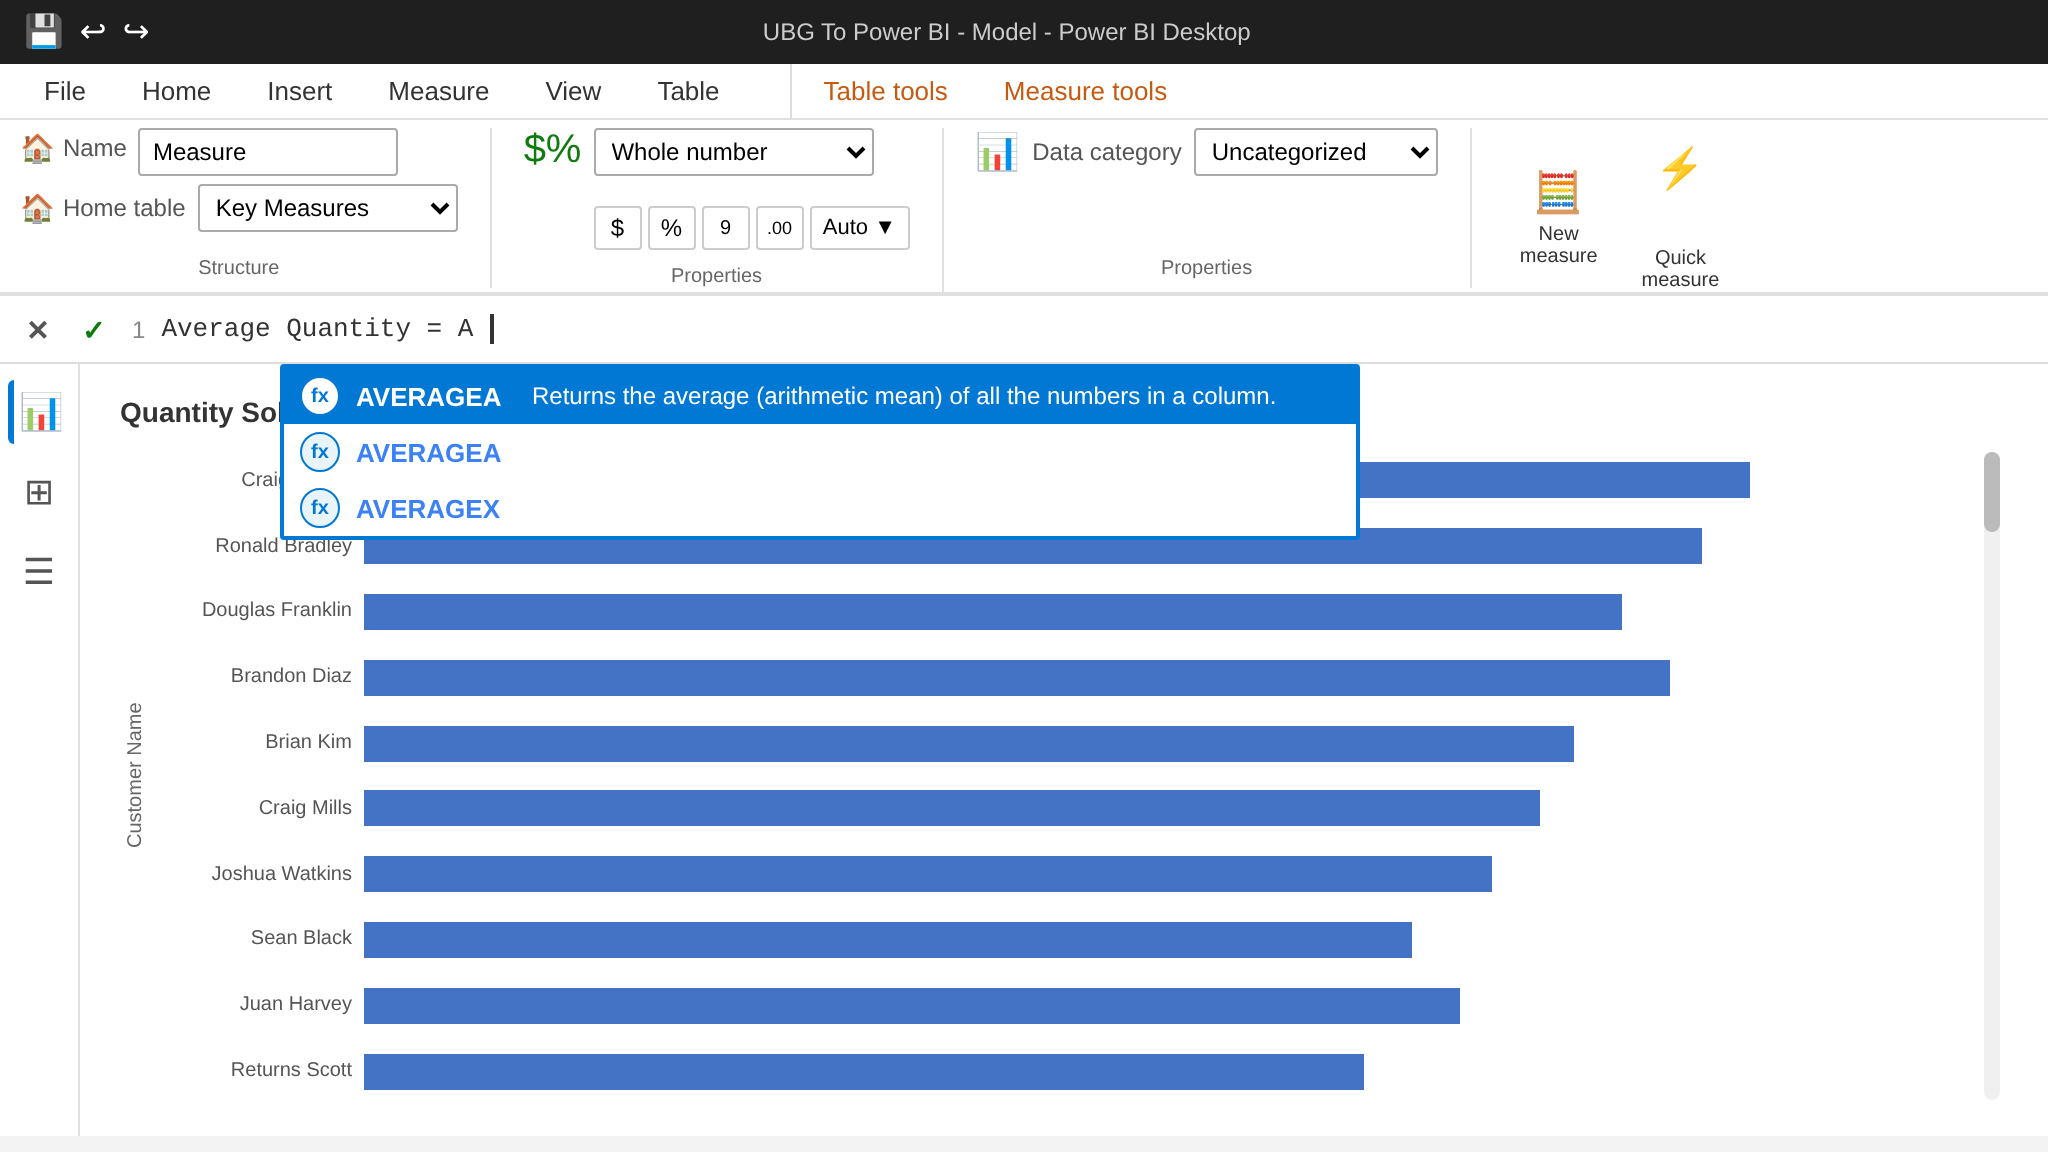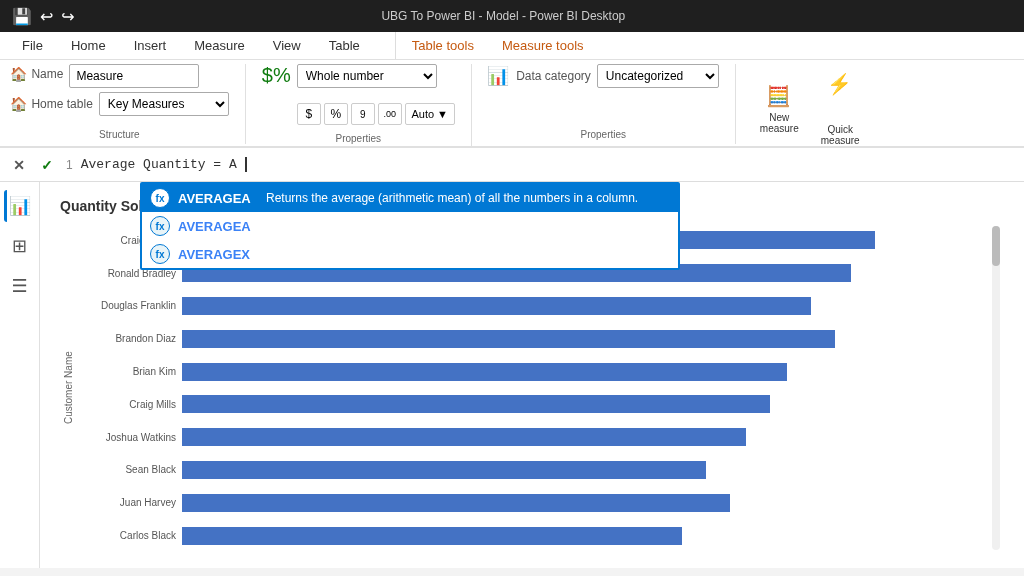--- a/index.html
+++ b/index.html
@@ -479,21 +479,21 @@
               <div class="bar-fill" style="width: 65%;"></div>
             </div>
           </div>
           <div class="bar-row">
             <div class="bar-label">Juan Harvey</div>
             <div class="bar-track">
               <div class="bar-fill" style="width: 68%;"></div>
             </div>
           </div>
           <div class="bar-row">
-            <div class="bar-label">Carlos Black</div>
+            <div class="bar-label">Returns Scott</div>
             <div class="bar-track">
               <div class="bar-fill" style="width: 62%;"></div>
             </div>
           </div>
         </div>
       <div class="scrollbar-track">
         <div class="scrollbar-thumb"></div>
       </div>
     </div>
   </div>

